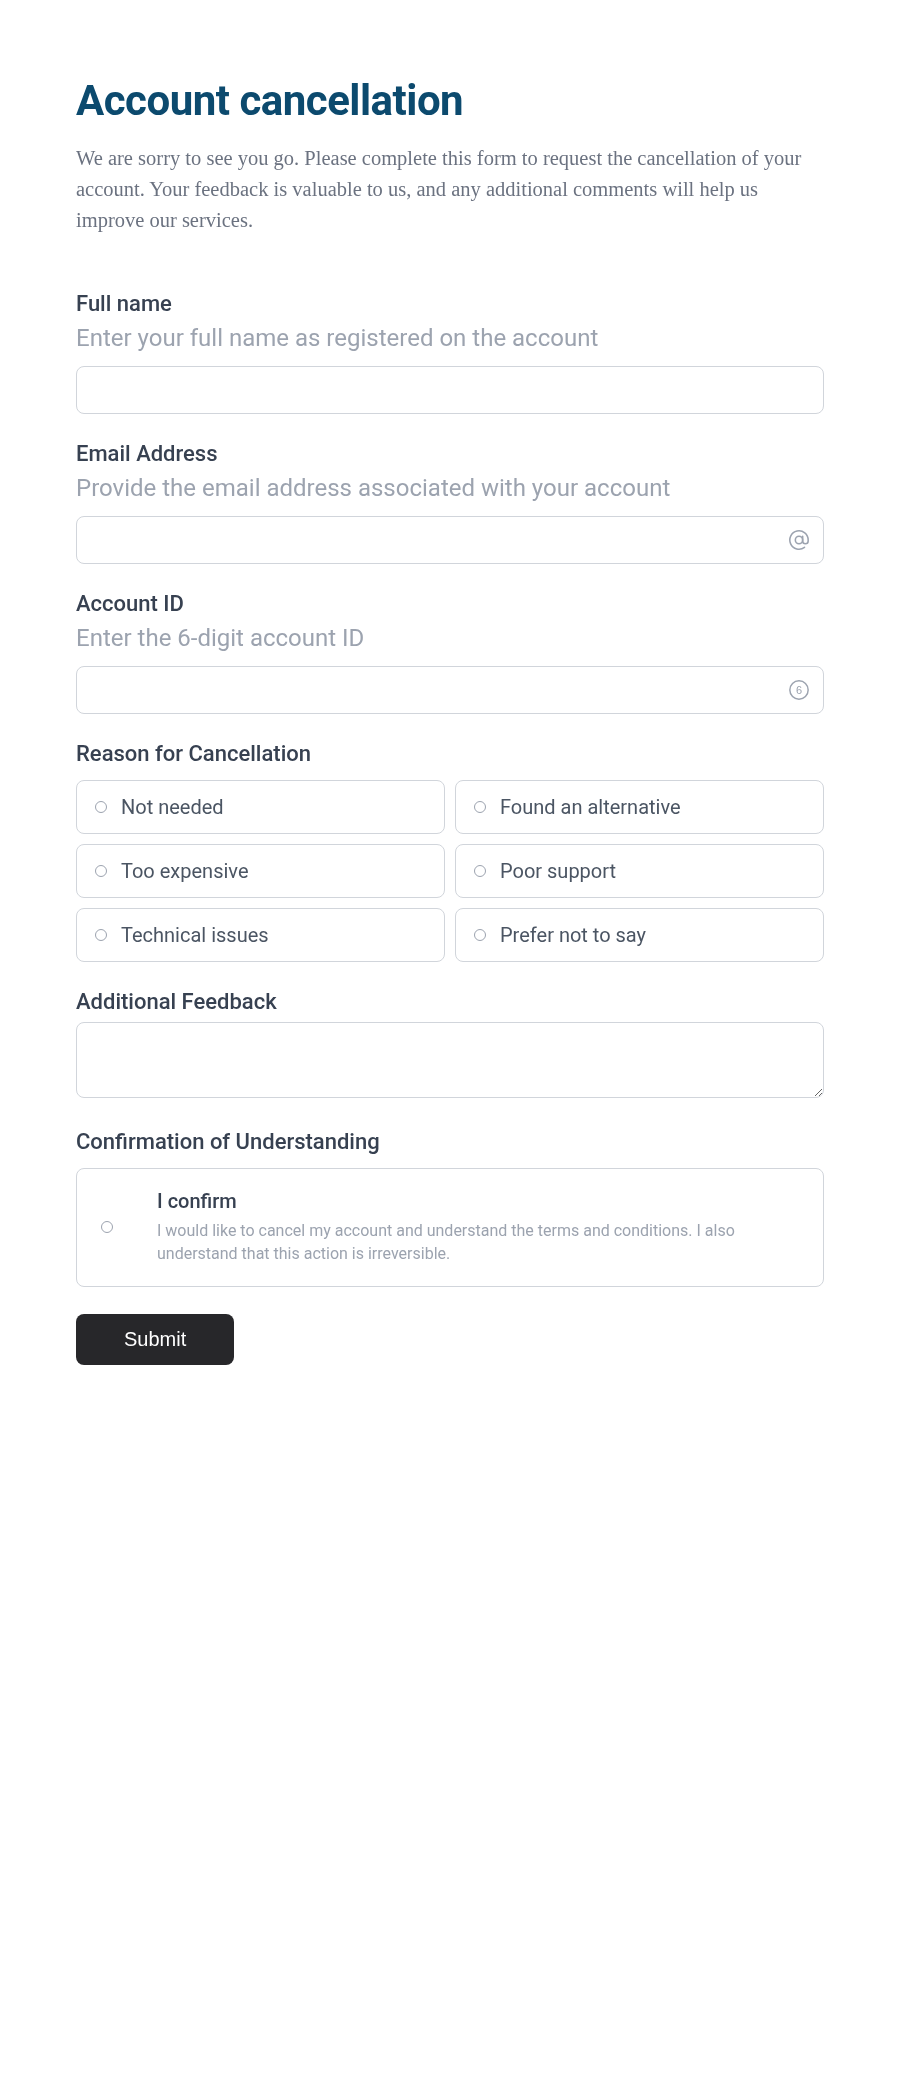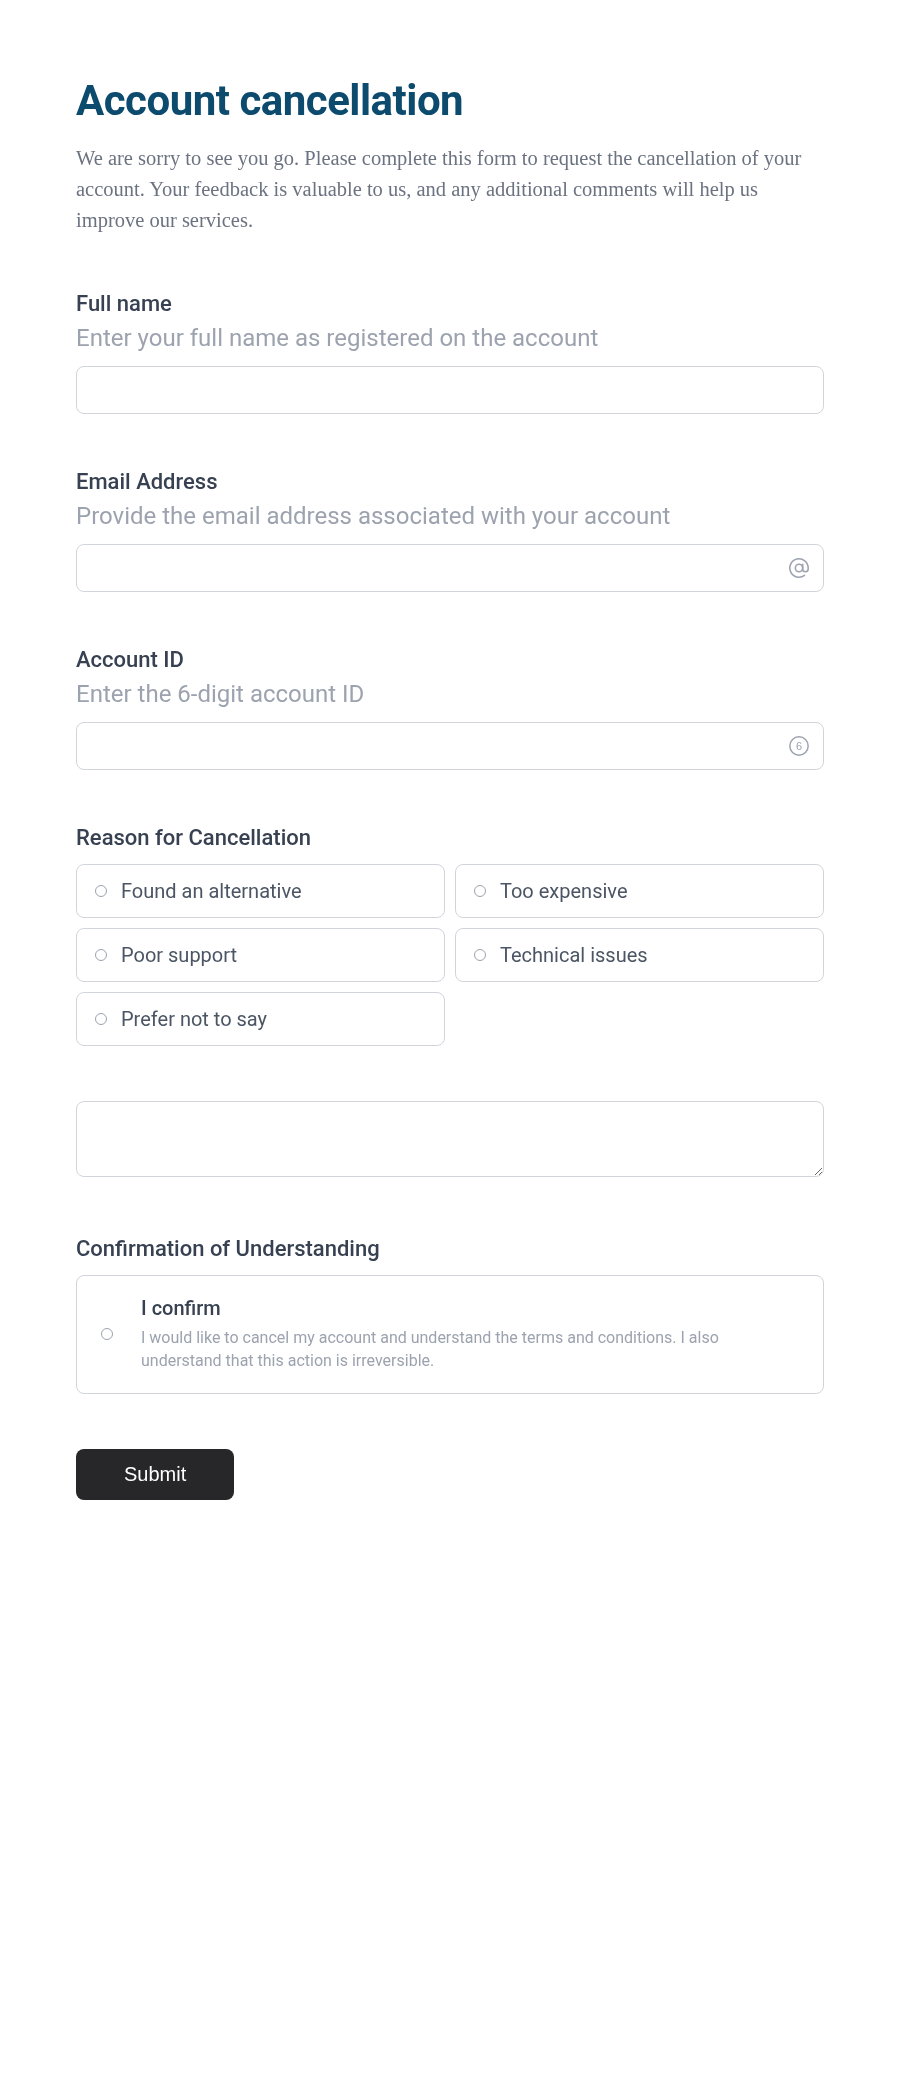--- a/index.html
+++ b/index.html
@@ -25,21 +25,21 @@
       letter-spacing: -0.5px;
     }
     .intro {
       font-size: 20.5px;
       line-height: 1.5;
       color: #6b7280;
       margin-bottom: 56px;
       font-family: Liberation Serif, serif;
     }
     .field {
-      margin-bottom: 55px;
+      margin-bottom: 27px;
     }
     .field-label {
       font-size: 22px;
       font-weight: 500;
       color: #374151;
       margin-bottom: 8px;
     }
     .field-help {
       font-size: 24px;
       color: #9ca3af;
@@ -108,21 +108,21 @@
     .radio-label {
       font-size: 20px;
       color: #4b5563;
     }
     .confirm-box {
       border: 1px solid #d1d5db;
       border-radius: 8px;
       padding: 20px 24px;
       display: flex;
       align-items: center;
-      gap: 28px;
+      gap: 44px;
       cursor: pointer;
       background: #ffffff;
     }
     .confirm-content {
       flex: 1;
     }
     .confirm-title {
       font-size: 20px;
       font-weight: 500;
       color: #374151;
@@ -189,20 +189,24 @@
         </svg>
       </span>
     </div>
   </div>
 
   <div class="field">
     <div class="field-label" style="margin-bottom:14px;">Reason for Cancellation</div>
     <div class="radio-grid">
       <label class="radio-option">
         <span class="radio-circle"></span>
+        <span class="radio-label">Not needed</span>
+      </label>
+      <label class="radio-option">
+        <span class="radio-circle"></span>
         <span class="radio-label">Found an alternative</span>
       </label>
       <label class="radio-option">
         <span class="radio-circle"></span>
         <span class="radio-label">Too expensive</span>
       </label>
       <label class="radio-option">
         <span class="radio-circle"></span>
         <span class="radio-label">Poor support</span>
       </label>
@@ -211,20 +215,21 @@
         <span class="radio-label">Technical issues</span>
       </label>
       <label class="radio-option">
         <span class="radio-circle"></span>
         <span class="radio-label">Prefer not to say</span>
       </label>
     </div>
   </div>
 
   <div class="field">
+    <div class="field-label">Additional Feedback</div>
     <textarea class="textarea" style=""></textarea>
   </div>
 
   <div class="field">
     <div class="field-label" style="margin-bottom:14px;">Confirmation of Understanding</div>
     <label class="confirm-box">
       <span class="radio-circle"></span>
       <div class="confirm-content">
         <div class="confirm-title">I confirm</div>
         <div class="confirm-desc">I would like to cancel my account and understand the terms and conditions. I also understand that this action is irreversible.</div>

